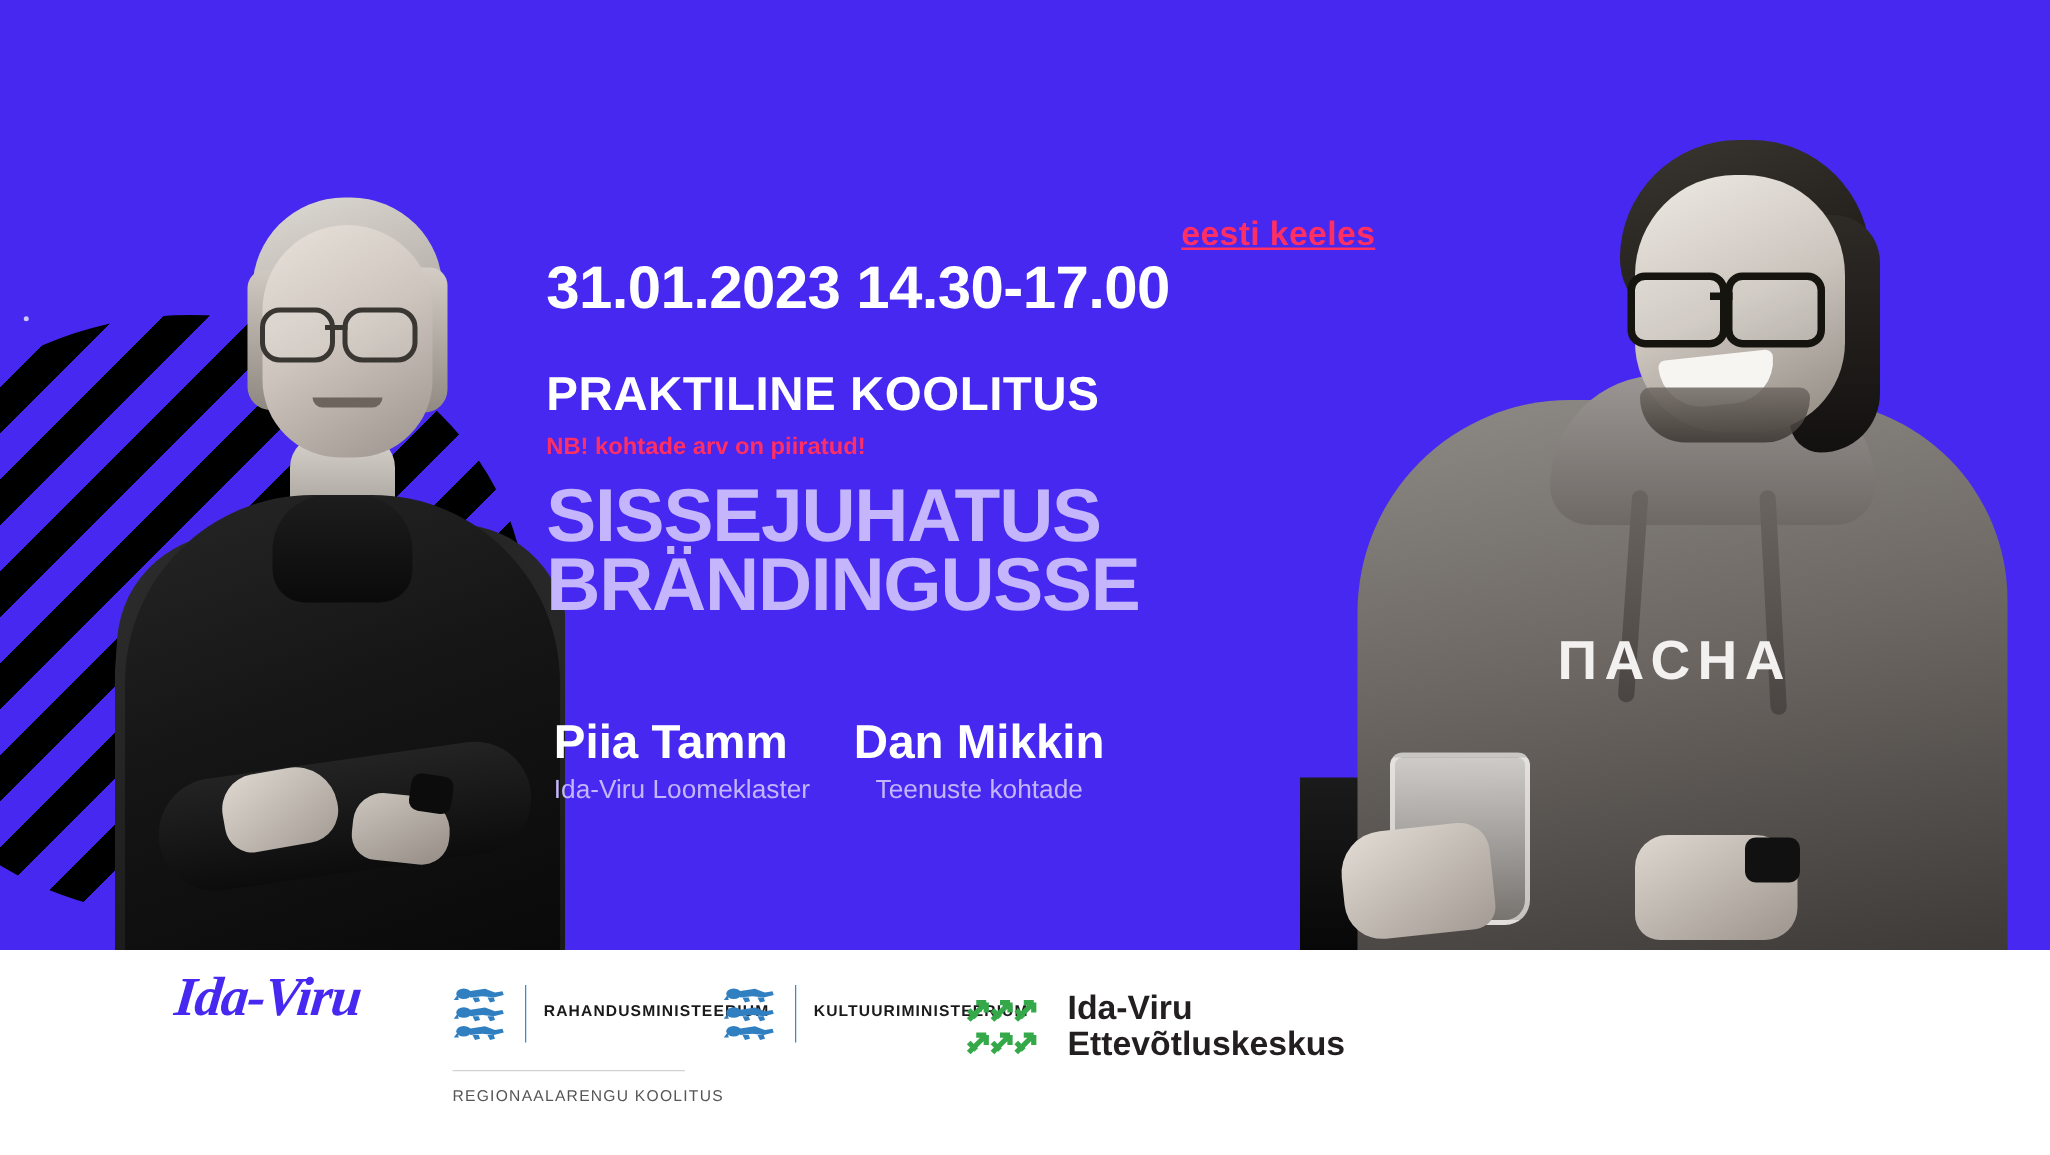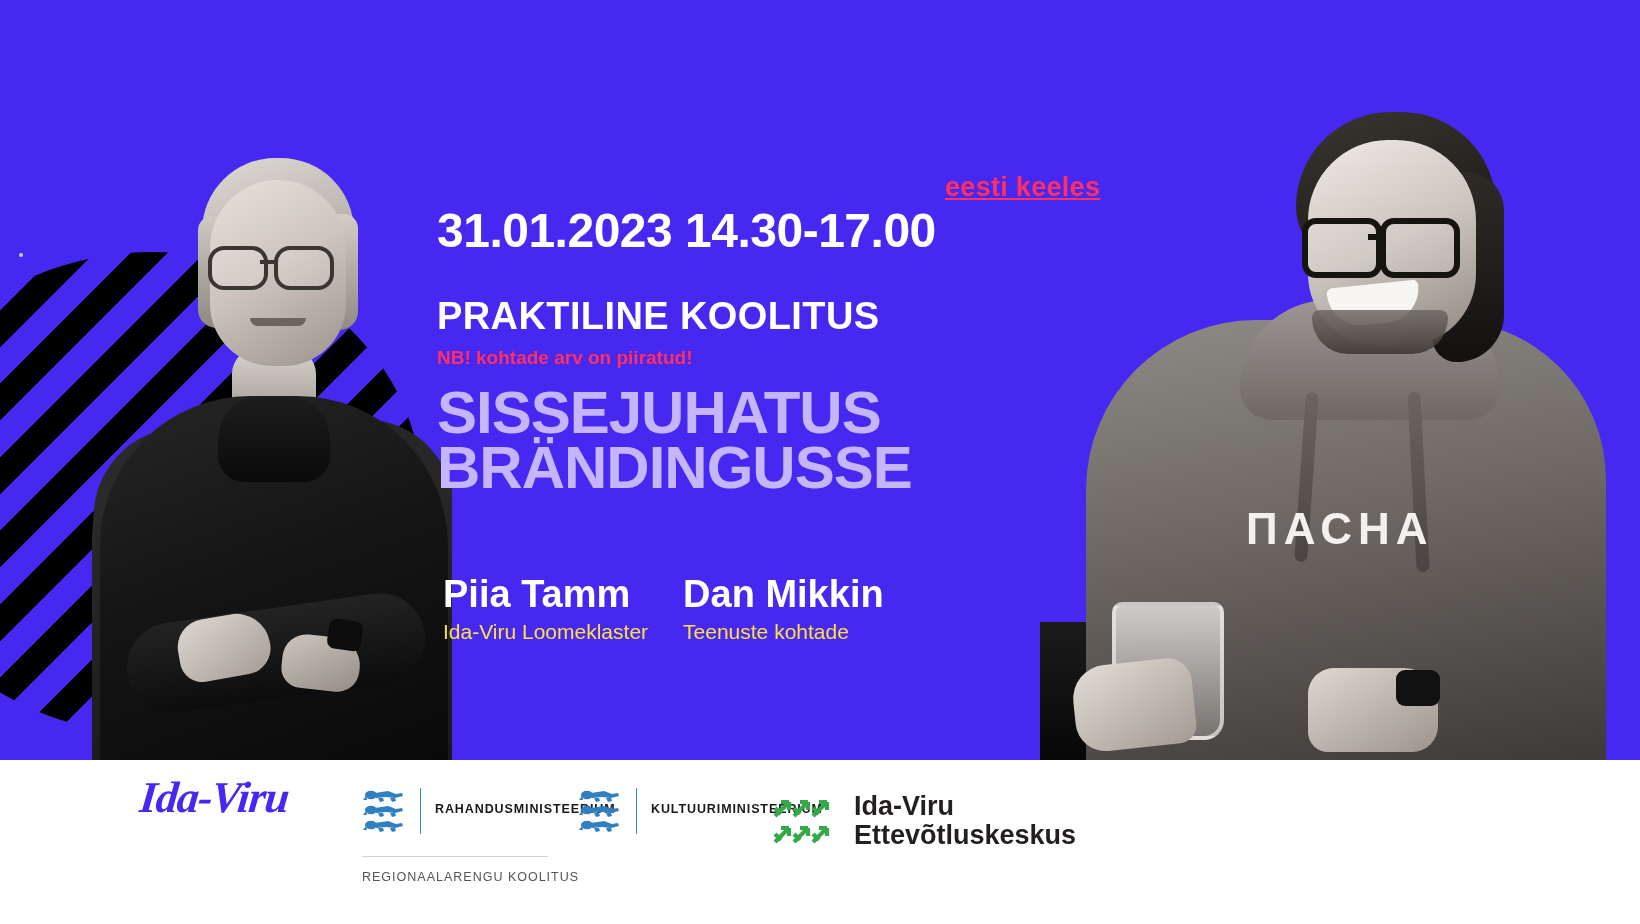--- a/index.html
+++ b/index.html
@@ -243,22 +243,22 @@
 
   .speakers{
     position:absolute;left:443px;top:575px;
     display:flex;gap:35px;align-items:flex-start;
   }
   .speaker-name{
     color:#ffffff;font-size:38px;font-weight:700;line-height:1.05;
     white-space:nowrap;
   }
   .speaker-role{
-    color:#fde047;font-size:21px;font-weight:400;line-height:1.4;
-    white-space:nowrap;margin-top:2px;
+    color:#c4b5fd;font-size:21px;font-weight:400;line-height:1.4;
+    white-space:nowrap;margin-top:2px;text-align:center;
   }
 
   
   .footer{
     position:absolute;left:0;top:760px;width:1640px;height:164px;
     background:#ffffff;
   }
   .logos{
     position:absolute;left:0;top:0;width:1640px;height:164px;
   }

